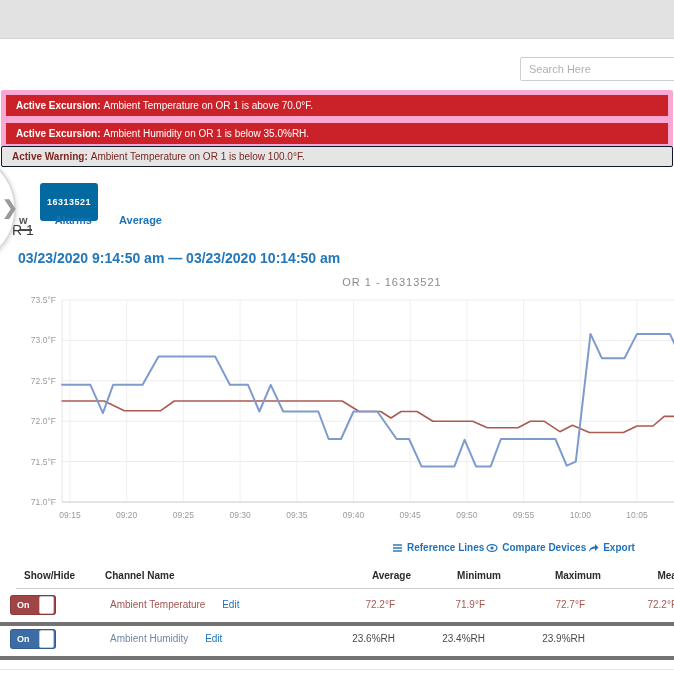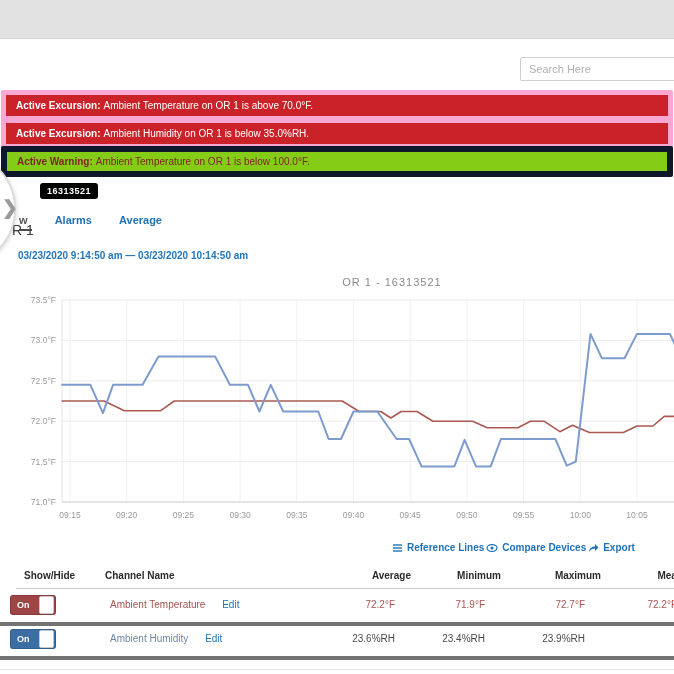--- a/index.html
+++ b/index.html
@@ -11,34 +11,34 @@
 
   
   .search{position:absolute;left:520px;top:57px;width:170px;height:24px;border:1px solid #cfcfcf;border-radius:2px;
     font-size:11px;color:#555;padding:0 8px;box-sizing:border-box;background:#fff;}
   .search::placeholder{color:#b0b0b0;}
 
   
   .banner{position:absolute;left:1px;right:1px;height:21px;line-height:21px;border-radius:2px;
     font-size:10px;padding-left:10px;white-space:nowrap;overflow:hidden;}
   .banner.red{background:#cb2129;border:5px solid #f9a8d4;color:#ffffff;}
-  .banner.warn{background:#84cc16;border:6px solid #0f172a;color:#7d2622;height:19px;line-height:19px;}
+  .banner.warn{background:#e5e5e5;border:1px solid #0f172a;color:#7d2622;height:19px;line-height:19px;}
   .banner b{font-weight:bold;margin-right:3px;}
 
   
   .dev-title{position:absolute;left:12px;top:178px;font-size:14px;color:#3a3a3a;margin-top:44px;}
-  .dev-badge{position:absolute;left:40px;top:183px;background:#000000;color:#fff;font-size:9px;font-weight:bold;
-    padding:3px 7px;border-radius:3px;letter-spacing:.5px;}
+  .dev-badge{position:absolute;left:40px;top:183px;background:#0369a1;color:#fff;font-size:9px;font-weight:bold;
+    padding:14px 7px;border-radius:3px;letter-spacing:.5px;}
 
   .tabs{position:absolute;left:19px;top:214px;font-size:11px;font-weight:bold;}
   .tab{display:inline-block;margin-right:24px;color:#1f72b8;cursor:pointer;}
   .tab.active{color:#555;}
   .tab-underline{position:absolute;left:19px;top:229px;width:13px;height:2px;background:#4a4a4a;}
 
-  .daterange{position:absolute;left:18px;top:250px;font-size:10px;font-weight:bold;color:#2277bb;}
+  .daterange{position:absolute;left:18px;top:250px;font-size:14px;font-weight:bold;color:#2277bb;}
 
   
   .chart-wrap{position:absolute;left:0;top:270px;width:674px;height:266px;}
 
   
   .actions{position:absolute;left:392px;top:542px;display:flex;gap:2px;white-space:nowrap;justify-content:space-between;}
   .action{display:flex;align-items:center;gap:4px;font-size:10px;font-weight:bold;color:#1f72b8;cursor:pointer;}
   .action svg{display:block;}
 
   

